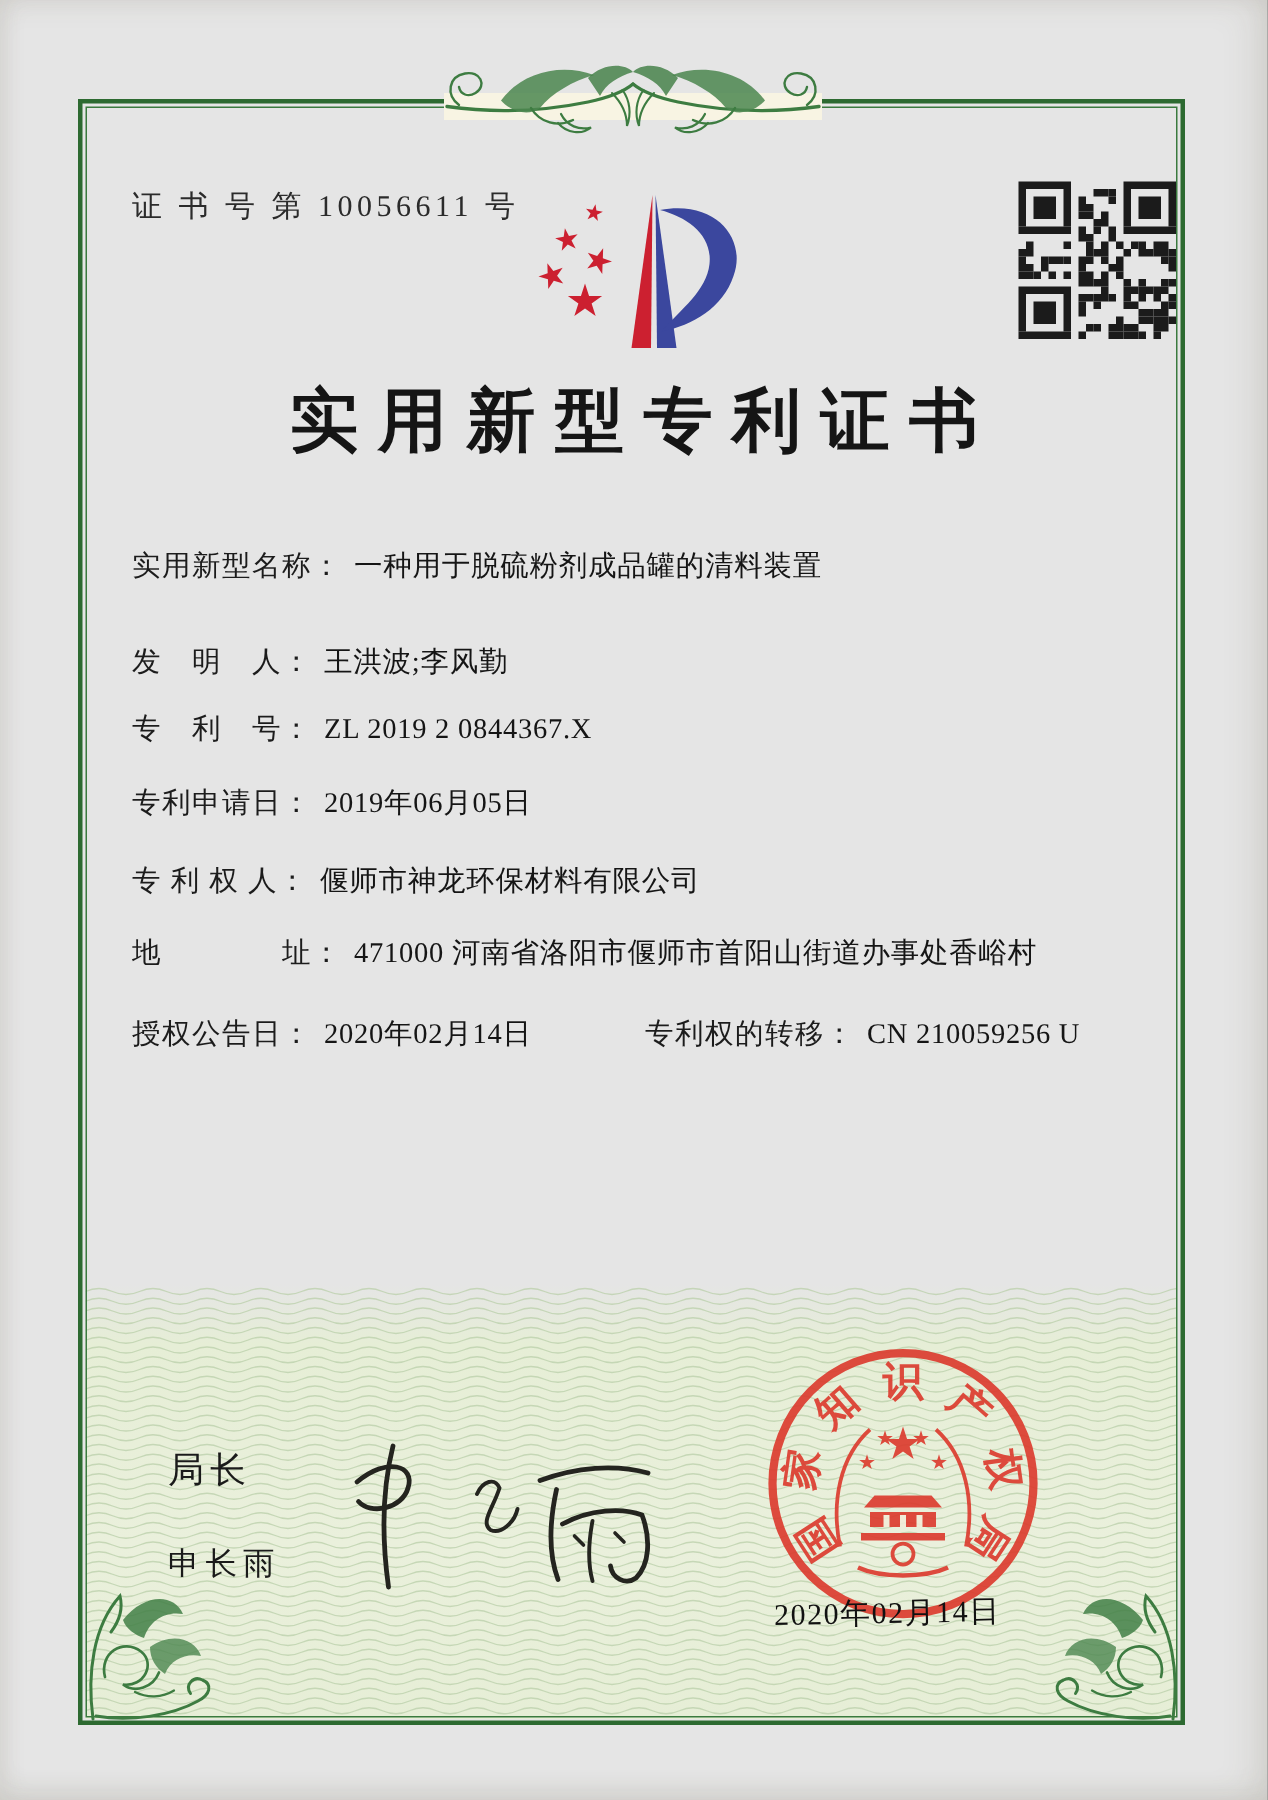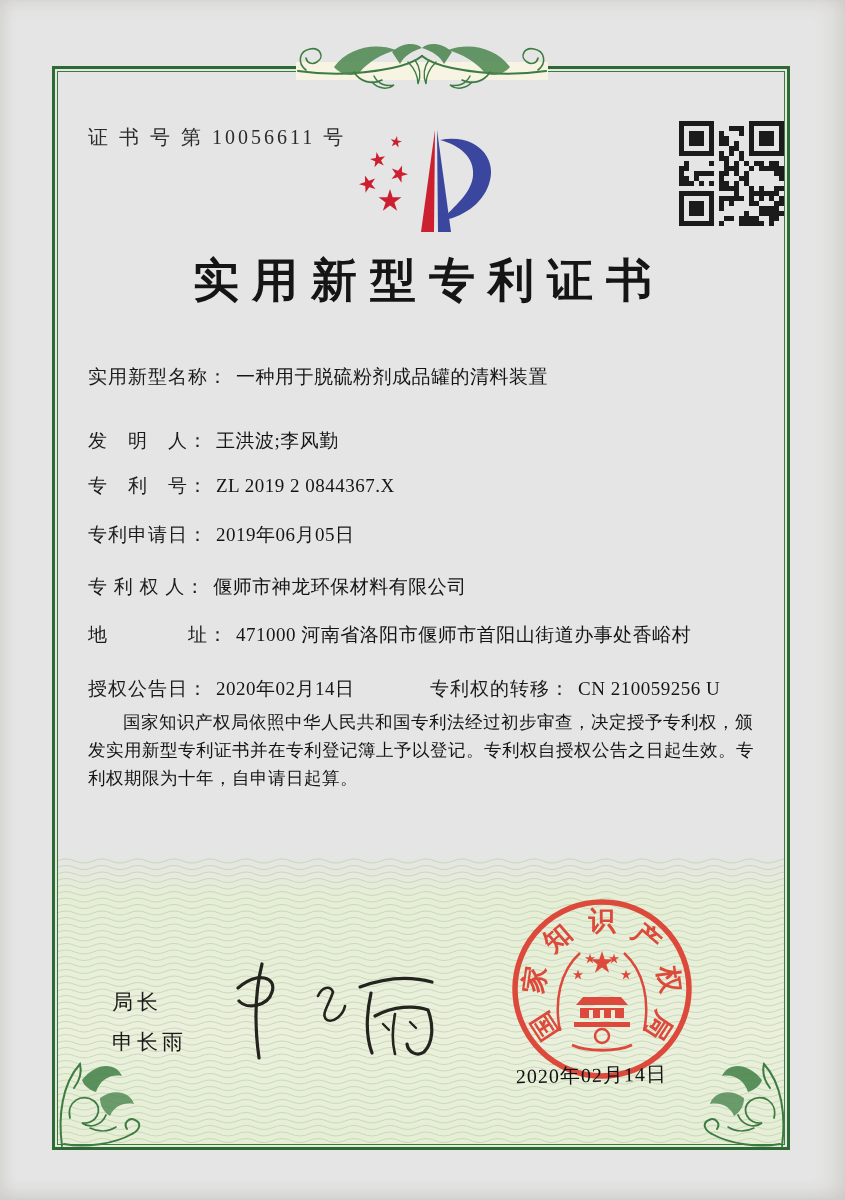--- a/index.html
+++ b/index.html
@@ -27,21 +27,21 @@
   
   #fields{left:88px;top:364px;width:684px;font-size:19px;}
   .frow{position:absolute;left:0;white-space:nowrap;}
   .flabel{white-space:pre;letter-spacing:1px;color:#1c1c1c;}
   .fvalue{margin-left:8px;letter-spacing:.5px;color:#151515;}
   #grant-no{position:absolute;left:342px;top:0;}
   
   #body-text{left:88px;top:708px;width:672px;font-size:17.5px;line-height:28px;color:#141414;}
   #body-text p{margin:0;text-indent:2em;letter-spacing:.5px;}
   
-  #director-label{left:112px;top:988px;font-size:21px;letter-spacing:4px;color:#1a1a1a;text-align:right;}
+  #director-label{left:112px;top:964px;font-size:24px;letter-spacing:4px;color:#1a1a1a;text-align:right;}
   #director-name{left:112px;top:1028px;font-size:21px;letter-spacing:4px;color:#1a1a1a;}
   #signature{left:222px;top:958px;}
   #seal{left:502px;top:893px;}
   #seal-date{left:516px;top:1062px;font-size:20px;letter-spacing:1px;transform:rotate(-1deg);color:#111;}
   #page-no{left:0;right:0;top:1116px;text-align:center;font-size:17px;letter-spacing:2px;color:#222;}
   #back-note{left:0;right:0;top:1160px;text-align:center;font-size:18px;letter-spacing:3px;color:#1c1c1c;}
   
   #orn-top{left:296px;top:34px;}
   #orn-bl{left:56px;top:1054px;}
   #orn-br{left:696px;top:1054px;}
@@ -303,21 +303,20 @@
     <div class="frow" style="top:158px"><span class="flabel">专利申请日：</span><span class="fvalue">2019年06月05日</span></div>
     <div class="frow" style="top:210px"><span class="flabel">专 利 权 人：</span><span class="fvalue">偃师市神龙环保材料有限公司</span></div>
     <div class="frow" style="top:258px"><span class="flabel">地　　　　址：</span><span class="fvalue">471000 河南省洛阳市偃师市首阳山街道办事处香峪村</span></div>
     <div class="frow" style="top:312px">
       <span class="flabel">授权公告日：</span><span class="fvalue">2020年02月14日</span>
       <span id="grant-no"><span class="flabel">专利权的转移：</span><span class="fvalue">CN 210059256 U</span></span>
     </div>
   </div>
 
   <div class="abs" id="body-text">
-    <p>国家知识产权局依照中华人民共和国专利法经过初步审查，决定授予专利权，颁发实用新型专利证书并在专利登记簿上予以登记。专利权自授权公告之日起生效。专利权期限为十年，自申请日起算。</p>
   </div>
 
   <div class="abs" id="director-label">局长</div>
   <div class="abs" id="director-name">申长雨</div>
 
   <svg class="abs" id="signature" width="235" height="108" viewBox="0 0 235 108">
     <g stroke="#24241f" stroke-width="3.2" fill="none" stroke-linecap="round">
       <path d="M40,6 C33,34 32,64 37,100"></path>
       <path d="M16,30 C36,13 55,19 50,34 C46,48 25,52 17,43"></path>
       <path d="M96,38 C100,29 108,27 111,34 C107,47 98,57 105,62 C112,65 121,57 123,48" stroke-width="2.6"></path>

